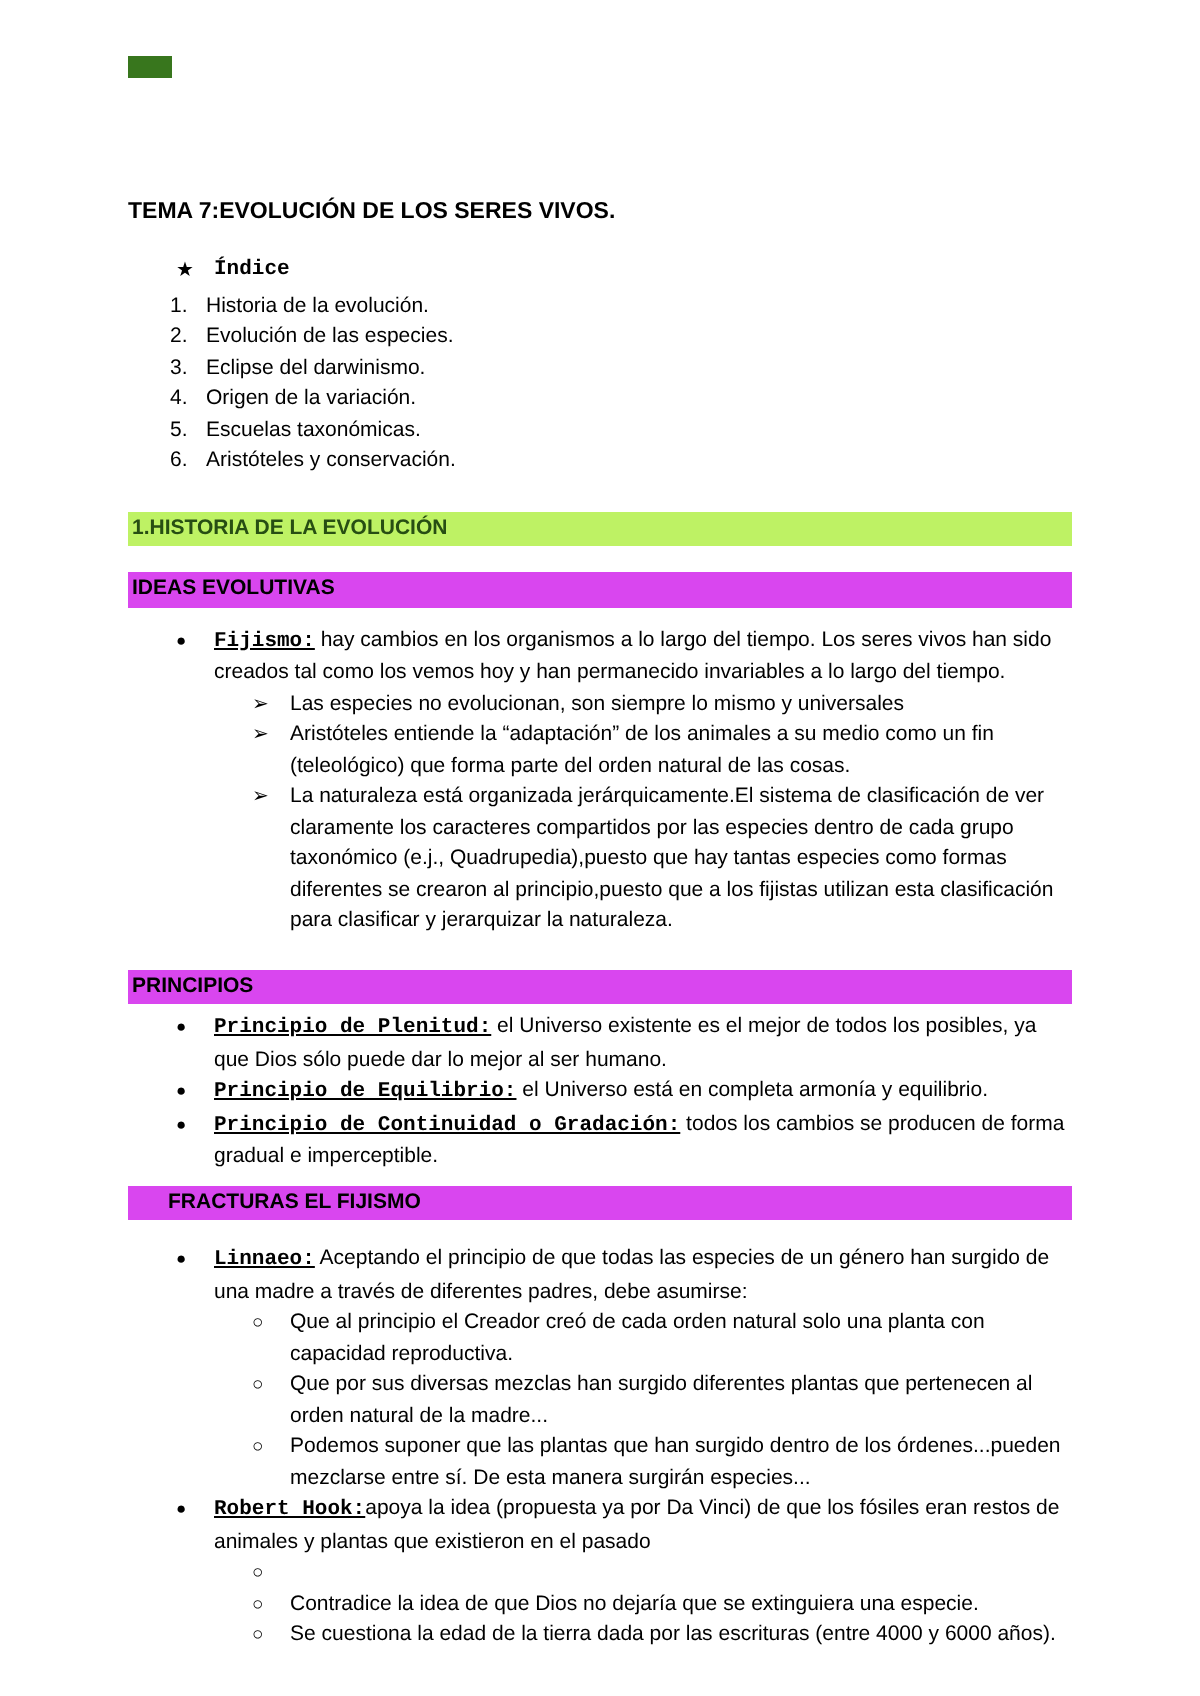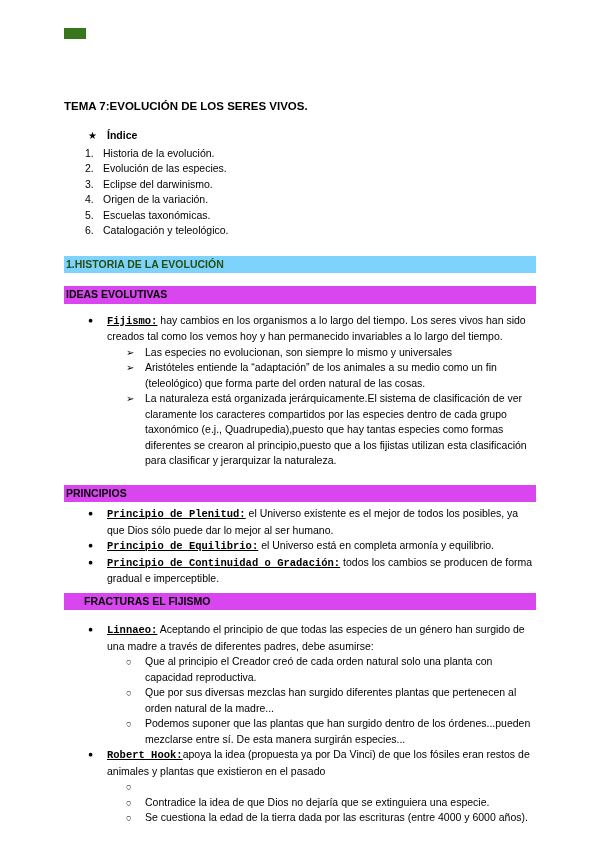--- a/index.html
+++ b/index.html
@@ -23,26 +23,26 @@
     position:absolute; left:0; right:1px; bottom:1px;
     height:14px; background:#38761d;
   }
   .content { padding:77px 64px 0 64px; }
   .doc-title {
     font-size:11.5px; font-weight:bold;
     margin:0 0 14px 0; line-height:15px;
   }
   .index-heading { display:flex; margin-left:24px; }
   .index-heading .star { width:19px; flex:none; font-size:10px; }
-  .index-heading .index-label { font-weight:bold; }
+  .index-heading .index-label { font-weight:bold;font-family:Liberation Mono, monospace; }
   .index-list { margin:2px 0 0 0; padding:0; list-style:none; }
   .index-list li { display:flex; margin-left:21px; }
   .index-list .num { width:18px; flex:none; }
   .bar { font-weight:bold; padding:1px 0 1px 2px; box-sizing:border-box; width:472px; }
-  .bar-dark { background:#7dd3fc; color:#274e13; margin-top:17px; }
+  .bar-dark { background:#bef264; color:#274e13; margin-top:17px; }
   .bar-light { background:#d946ef; color:#000000; }
   .bar-ideas { margin-top:13px; }
   .bar-principios { margin-top:16px; }
   .bar-fracturas { margin-top:6px;padding-left:20px; }
   .b1 { display:flex; margin-left:24px; }
   .b2 { display:flex; margin-left:62px; }
   .mk { width:19px; flex:none; }
   .mk-dot { font-size:8.5px; }
   .mk-arrow { font-size:10px; }
   .mk-circle { font-size:9.5px; }
@@ -83,21 +83,21 @@
       <li>
           <span class="num">4.</span>
           <span>Origen de la variación.</span>
         </li>
       <li>
           <span class="num">5.</span>
           <span>Escuelas taxonómicas.</span>
         </li>
       <li>
           <span class="num">6.</span>
-          <span>Catalogación y teleológico.</span>
+          <span>Aristóteles y conservación.</span>
         </li>
     </ol>
 
     <div class="bar bar-dark">1.HISTORIA DE LA EVOLUCIÓN</div>
 
     <div class="bar bar-light bar-ideas">IDEAS EVOLUTIVAS</div>
 
     <div class="b1 first-bullet">
       <span class="mk mk-dot">●</span>
       <p class="tx"><span class="term">Fijismo:</span><span> hay cambios en los organismos a lo largo del tiempo. Los seres vivos han sido creados tal como los vemos hoy y han permanecido invariables a lo largo del tiempo.</span></p>

